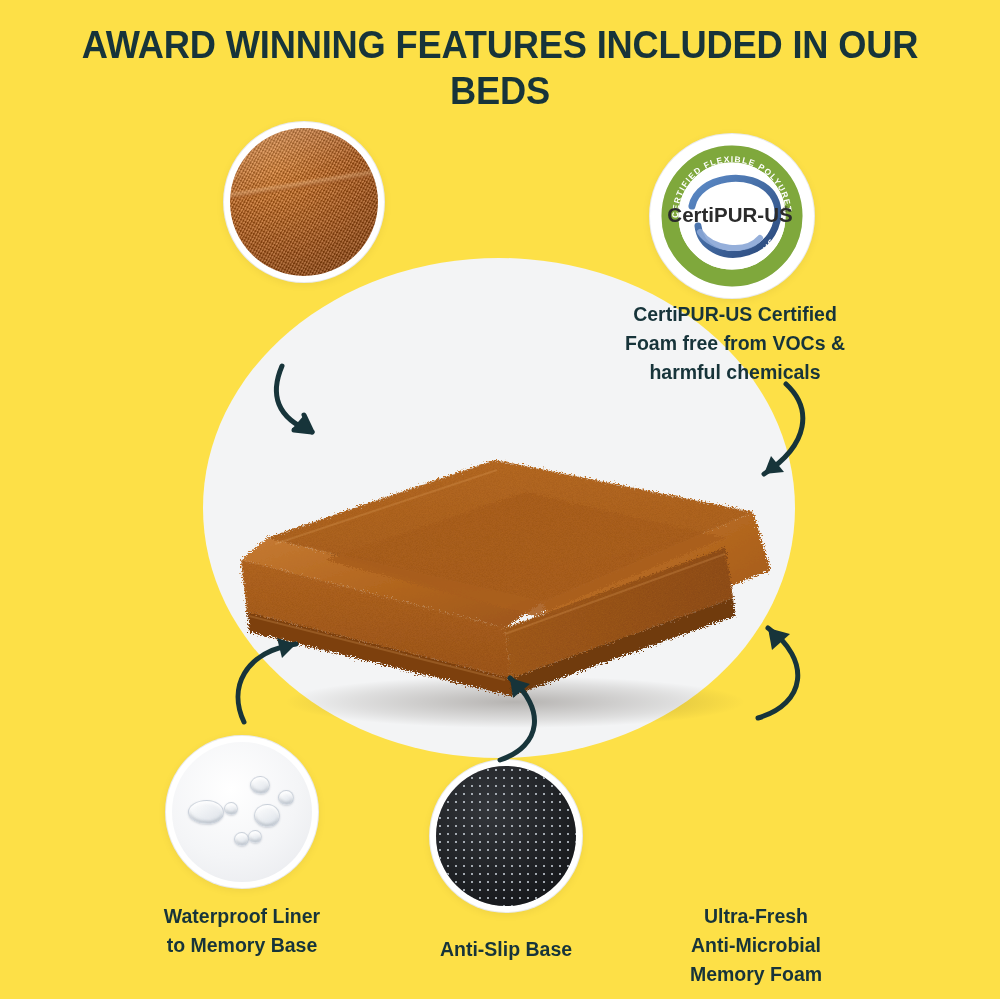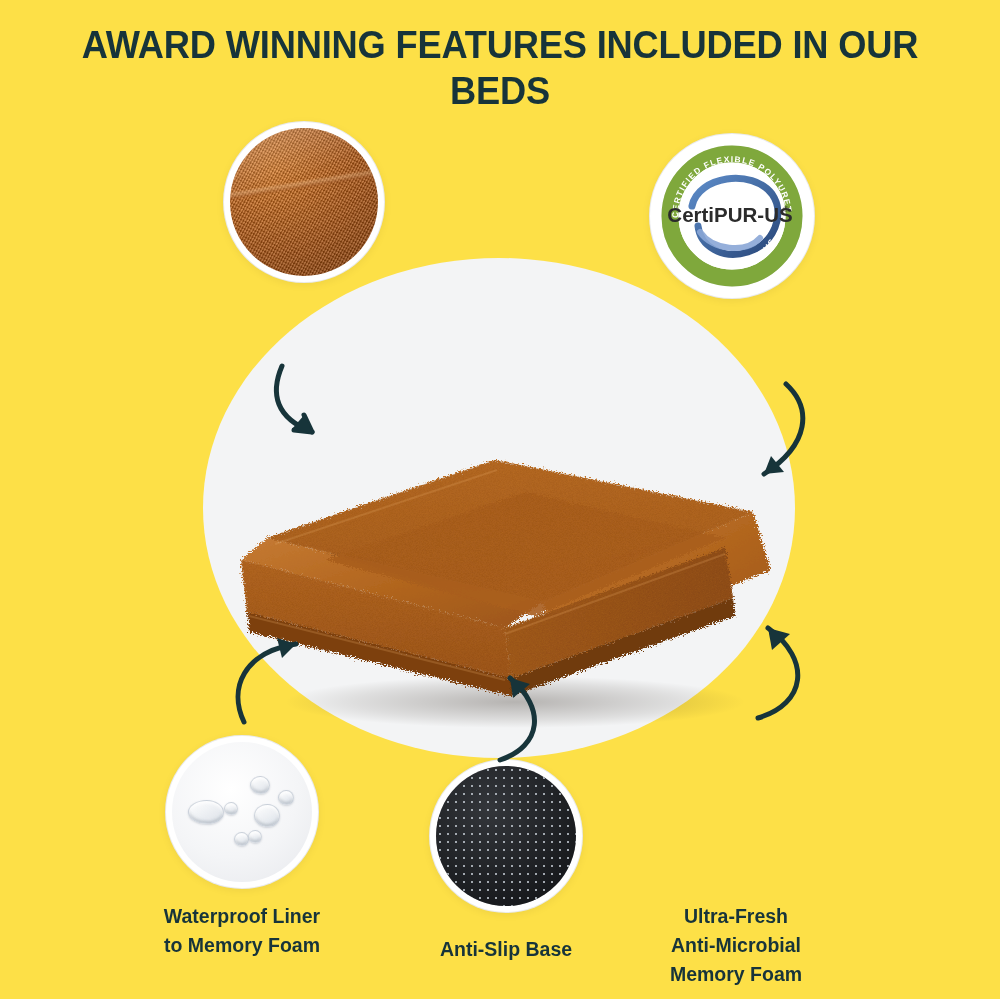--- a/index.html
+++ b/index.html
@@ -274,41 +274,44 @@
           <text font-family="'Liberation Sans',sans-serif" font-size="8.4" font-weight="bold" fill="#ffffff" letter-spacing="1.6">
             <textPath href="#arcBot" startOffset="50%" text-anchor="middle">WWW.CERTIPUR.US</textPath>
           </text>
 
           <text x="74" y="82" text-anchor="middle" font-family="'Liberation Sans',sans-serif" font-size="20.5" font-weight="bold" fill="#2b2b2b">CertiPUR-US</text>
           <text x="127" y="72" font-family="'Liberation Sans',sans-serif" font-size="8" fill="#2b2b2b">®</text>
         </svg>
       </div>
     </div>
   </div>
+  <div class="caption" style="left:605px;top:300px;width:260px;">CertiPUR-US Certified
+Foam free from VOCs &amp;
+harmful chemicals</div>
 
   <div class="circle" style="left:166px;top:736px;width:152px;height:152px;">
     <div class="inner">
       <div class="liner">
         <div class="drop" style="left:16px;top:58px;width:34px;height:22px;"></div>
         <div class="drop" style="left:52px;top:60px;width:12px;height:11px;"></div>
         <div class="drop" style="left:78px;top:34px;width:18px;height:16px;"></div>
         <div class="drop" style="left:106px;top:48px;width:14px;height:13px;"></div>
         <div class="drop" style="left:82px;top:62px;width:24px;height:21px;"></div>
         <div class="drop" style="left:62px;top:90px;width:13px;height:12px;"></div>
         <div class="drop" style="left:76px;top:88px;width:12px;height:11px;"></div>
       </div>
     </div>
   </div>
   <div class="caption" style="left:122px;top:902px;width:240px;">Waterproof Liner
-to Memory Foam</div>
+to Memory Base</div>
 
   <div class="circle" style="left:430px;top:760px;width:152px;height:152px;">
     <div class="inner">
       <div class="antislip"></div>
     </div>
   </div>
   <div class="caption" style="left:396px;top:935px;width:220px;">Anti-Slip Base</div>
 
-  <div class="caption" style="left:616px;top:902px;width:240px;">Ultra-Fresh
+  <div class="caption" style="left:636px;top:902px;width:240px;">Ultra-Fresh
 Anti-Microbial
 Memory Foam</div>
 
 </div>
 
 </body></html>

